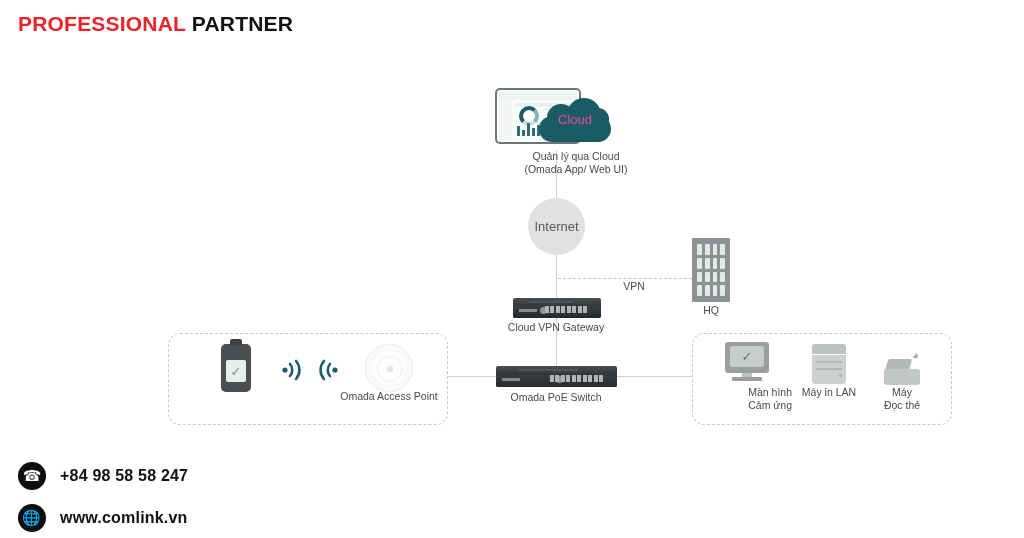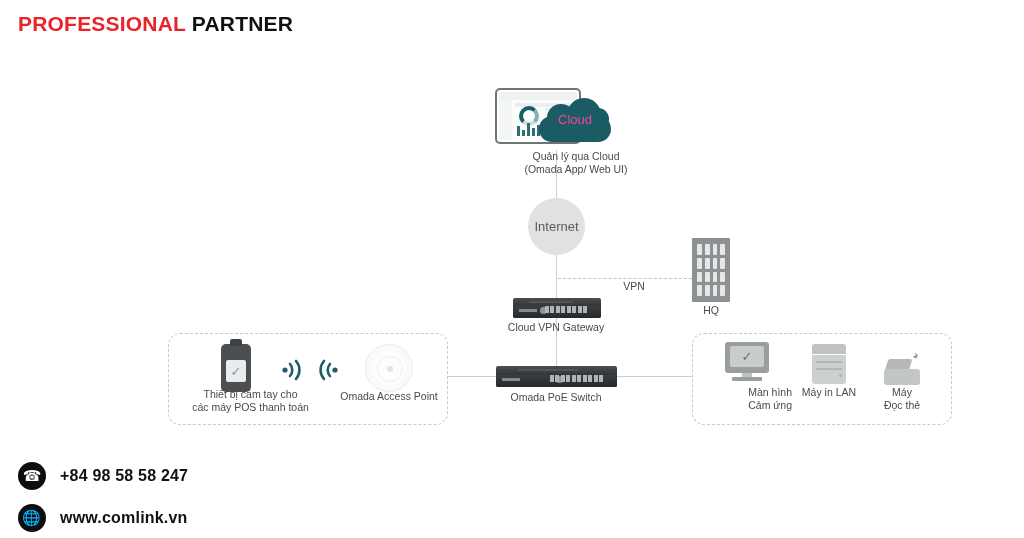--- a/index.html
+++ b/index.html
@@ -287,22 +287,20 @@
       </div>
   </div>
   <div class="lbl" style="left:476px; top:391px; width:160px;">Omada PoE Switch</div>
 
   <div class="dashbox" style="left:168px; top:333px; width:280px; height:92px;"></div>
 
   <div class="handheld" style="left:221px; top:344px;">
     <div class="cap"></div>
     <div class="scr">✓</div>
   </div>
-  <div class="lbl" style="left:183px; top:388px; width:135px;">Thiết bị cầm tay cho
-các máy POS thanh toán</div>
 
   <div class="wifi" style="left:281px; top:358px;">
     <svg width="26" height="24" viewBox="0 0 26 24">
       <circle cx="4" cy="12" r="2.6" fill="#1d5f66"></circle>
       <path d="M9 6 A9 9 0 0 1 9 18" stroke="#1d5f66" stroke-width="2.6" fill="none" stroke-linecap="round"></path>
       <path d="M15 3 A13.5 13.5 0 0 1 15 21" stroke="#1d5f66" stroke-width="2.6" fill="none" stroke-linecap="round"></path>
     </svg>
   </div>
   <div class="wifi" style="left:313px; top:358px;">
     <svg width="26" height="24" viewBox="0 0 26 24">

